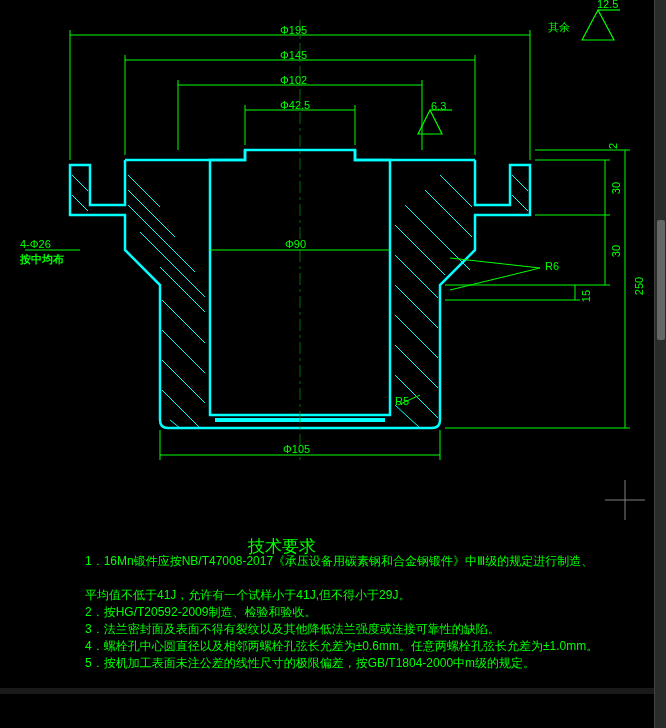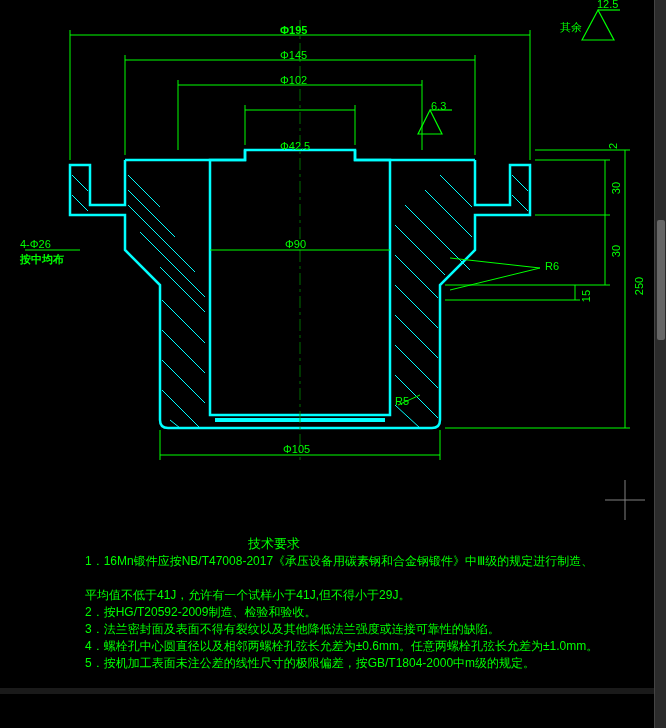--- a/index.html
+++ b/index.html
@@ -23,21 +23,21 @@
     white-space: nowrap;
   }
   .roughness {
     position: absolute;
     color: #00ff00;
     font-size: 11px;
   }
   .notes-title {
     position: absolute;
     color: #00ff00;
-    font-size: 13px;
+    font-size: 17px;
     text-align: center;
   }
   .notes-line {
     position: absolute;
     color: #00ff00;
     font-size: 12px;
     white-space: nowrap;
   }
   .scrollbar-v {
     position: absolute;
@@ -167,40 +167,40 @@
     <path d="M 418 134 L 430 110 L 442 134 Z"></path>
     <line x1="430" y1="110" x2="452" y2="110"></line>
   </g>
 
   <g stroke="#808080" stroke-width="1">
     <line x1="605" y1="500" x2="645" y2="500"></line>
     <line x1="625" y1="480" x2="625" y2="520"></line>
   </g>
 </svg>
 
-<div class="dim-text" style="left:280px; top:24px;font-weight:bold;">Φ195</div>
+<div class="dim-text" style="left:280px; top:24px;">Φ195</div>
 <div class="dim-text" style="left:280px; top:49px;text-align:right;">Φ145</div>
 <div class="dim-text" style="left:280px; top:74px;">Φ102</div>
-<div class="dim-text" style="left:280px; top:99px;margin-top:41px;">Φ42.5</div>
+<div class="dim-text" style="left:280px; top:99px;">Φ42.5</div>
 <div class="dim-text" style="left:285px; top:238px;">Φ90</div>
 <div class="dim-text" style="left:283px; top:443px;">Φ105</div>
 
 <div class="dim-text" style="left:630px; top:280px; transform:rotate(-90deg);">250</div>
 <div class="dim-text" style="left:610px; top:140px; transform:rotate(-90deg);">2</div>
 <div class="dim-text" style="left:610px; top:182px; transform:rotate(-90deg);">30</div>
 <div class="dim-text" style="left:610px; top:245px; transform:rotate(-90deg);">30</div>
 <div class="dim-text" style="left:580px; top:290px; transform:rotate(-90deg);">15</div>
 
 <div class="dim-text" style="left:20px; top:238px;">4-Φ26</div>
 <div class="dim-text" style="left:20px; top:252px;font-weight:bold;">按中均布</div>
 
 <div class="dim-text" style="left:545px; top:260px;">R6</div>
 <div class="dim-text" style="left:395px; top:395px;">R5</div>
 
-<div class="roughness" style="left:560px; top:20px;">其余</div>
+<div class="roughness" style="left:548px; top:20px;">其余</div>
 <div class="roughness" style="left:597px; top:-2px;">12.5</div>
 <div class="roughness" style="left:431px; top:100px;">6.3</div>
 
 <div class="notes-title" style="left:248px; top:535px;">技术要求</div>
 <div class="notes-line" style="left:85px; top:553px;">1．16Mn锻件应按NB/T47008-2017《承压设备用碳素钢和合金钢锻件》中Ⅲ级的规定进行制造、</div>
 <div class="notes-line" style="left:85px; top:587px;">   平均值不低于41J，允许有一个试样小于41J,但不得小于29J。</div>
 <div class="notes-line" style="left:85px; top:604px;">2．按HG/T20592-2009制造、检验和验收。</div>
 <div class="notes-line" style="left:85px; top:621px;">3．法兰密封面及表面不得有裂纹以及其他降低法兰强度或连接可靠性的缺陷。</div>
 <div class="notes-line" style="left:85px; top:638px;">4．螺栓孔中心圆直径以及相邻两螺栓孔弦长允差为±0.6mm。任意两螺栓孔弦长允差为±1.0mm。</div>
 <div class="notes-line" style="left:85px; top:655px;">5．按机加工表面未注公差的线性尺寸的极限偏差，按GB/T1804-2000中m级的规定。</div>

